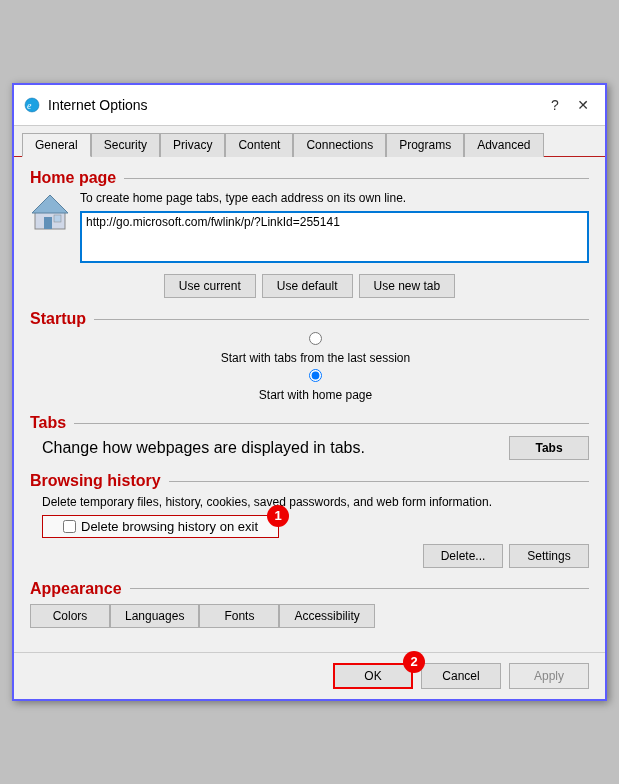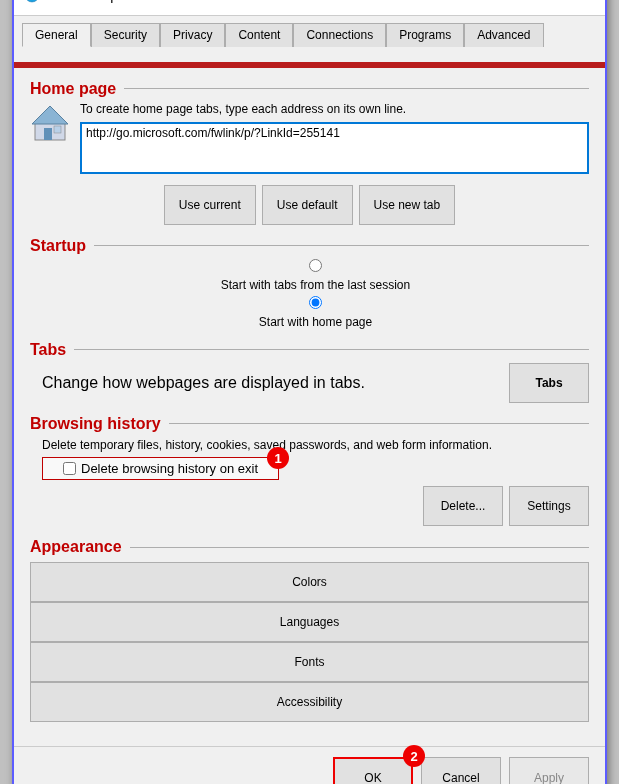--- a/index.html
+++ b/index.html
@@ -58,23 +58,23 @@
       display: flex;
       align-items: center;
       justify-content: center;
       color: #333;
     }
 
     
     .tabs-bar {
       display: flex;
       background: #f0f0f0;
-      padding: 6px 8px 16px 8px;
+      padding: 6px 8px 0 8px;
       gap: 0;
-      border-bottom: 6px solid #b91c1c;
+      border-bottom: 1px solid #b91c1c;
     }
     .tab {
       padding: 4px 12px;
       background: #e1e1e1;
       border: 1px solid #adadad;
       border-bottom: none;
       cursor: pointer;
       font-size: 12px;
       color: #000;
       position: relative;
@@ -146,21 +146,21 @@
     }
     .homepage-buttons {
       display: flex;
       gap: 6px;
       margin-top: 8px;
       justify-content: center;
     }
 
     
     .btn {
-      padding: 12px 14px;
+      padding: 4px 14px;
       background: #e1e1e1;
       border: 1px solid #adadad;
       cursor: pointer;
       font-size: 12px;
       min-width: 80px;
       font-family: inherit;
     }
     .btn.bold { font-weight: 600; }
 
     
@@ -195,21 +195,20 @@
       justify-content: flex-end;
       margin-top: 6px;
     }
 
     
     .appearance-buttons {
       display: flex;
       gap: 0;
       margin-top: 6px;
       flex-wrap: wrap;
-      flex-direction: column;
     }
 
     
     .dialog-footer {
       display: flex;
       justify-content: flex-end;
       gap: 8px;
       padding: 10px 16px;
       border-top: 1px solid #ccc;
       background: #f0f0f0;

